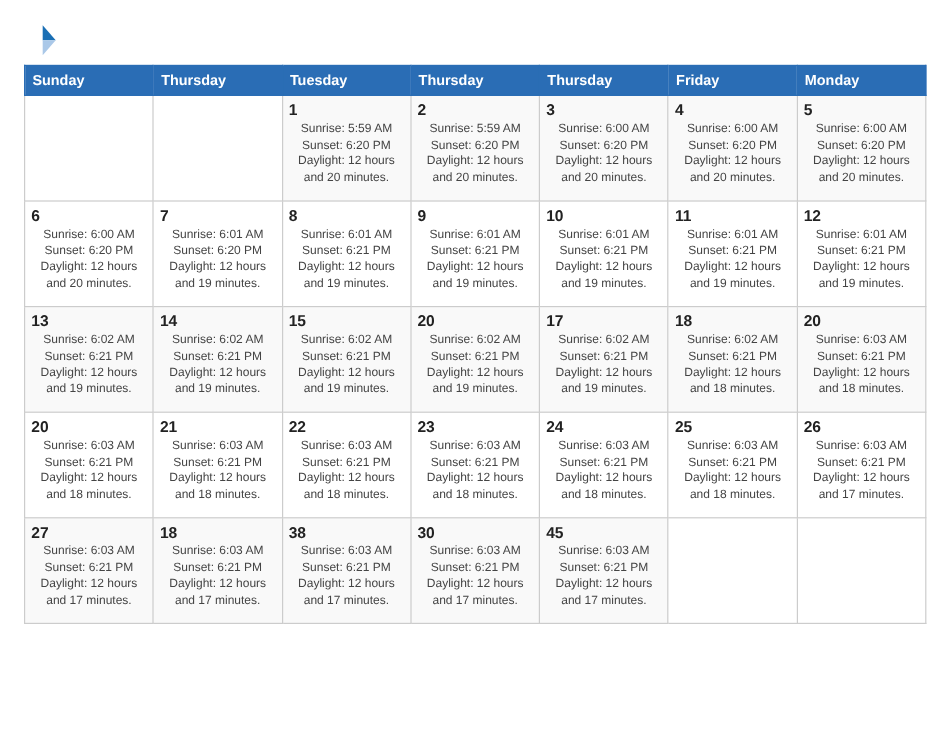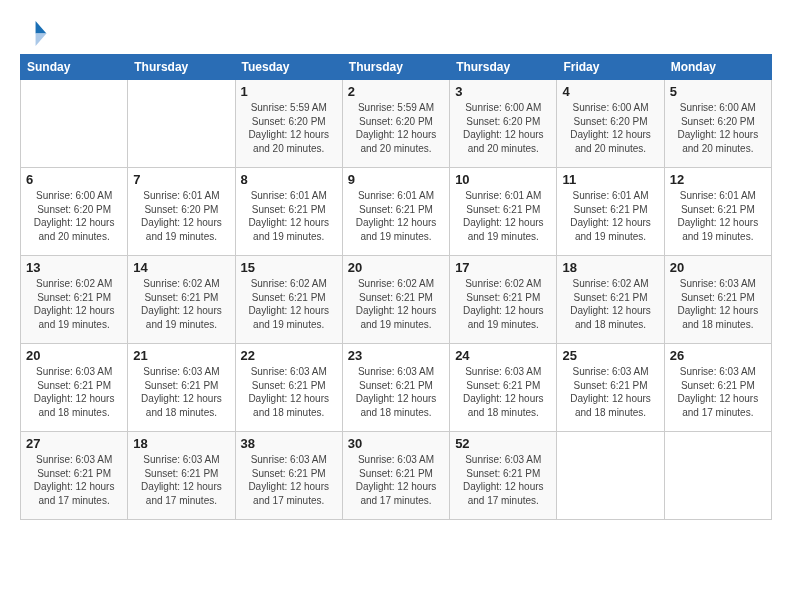--- a/index.html
+++ b/index.html
@@ -324,21 +324,21 @@
 Sunset: 6:21 PM
 Daylight: 12 hours and 17 minutes.</div>
           </td>
           <td>
             <span class="day-number">30</span>
             <div class="day-info" style="white-space: pre-line;">Sunrise: 6:03 AM
 Sunset: 6:21 PM
 Daylight: 12 hours and 17 minutes.</div>
           </td>
           <td>
-            <span class="day-number">52</span>
+            <span class="day-number">45</span>
             <div class="day-info" style="white-space: pre-line;">Sunrise: 6:03 AM
 Sunset: 6:21 PM
 Daylight: 12 hours and 17 minutes.</div>
           </td>
           <td class="empty-cell"></td>
           <td class="empty-cell"></td>
         </tr>
       </tbody>
   </table>
 </div>

